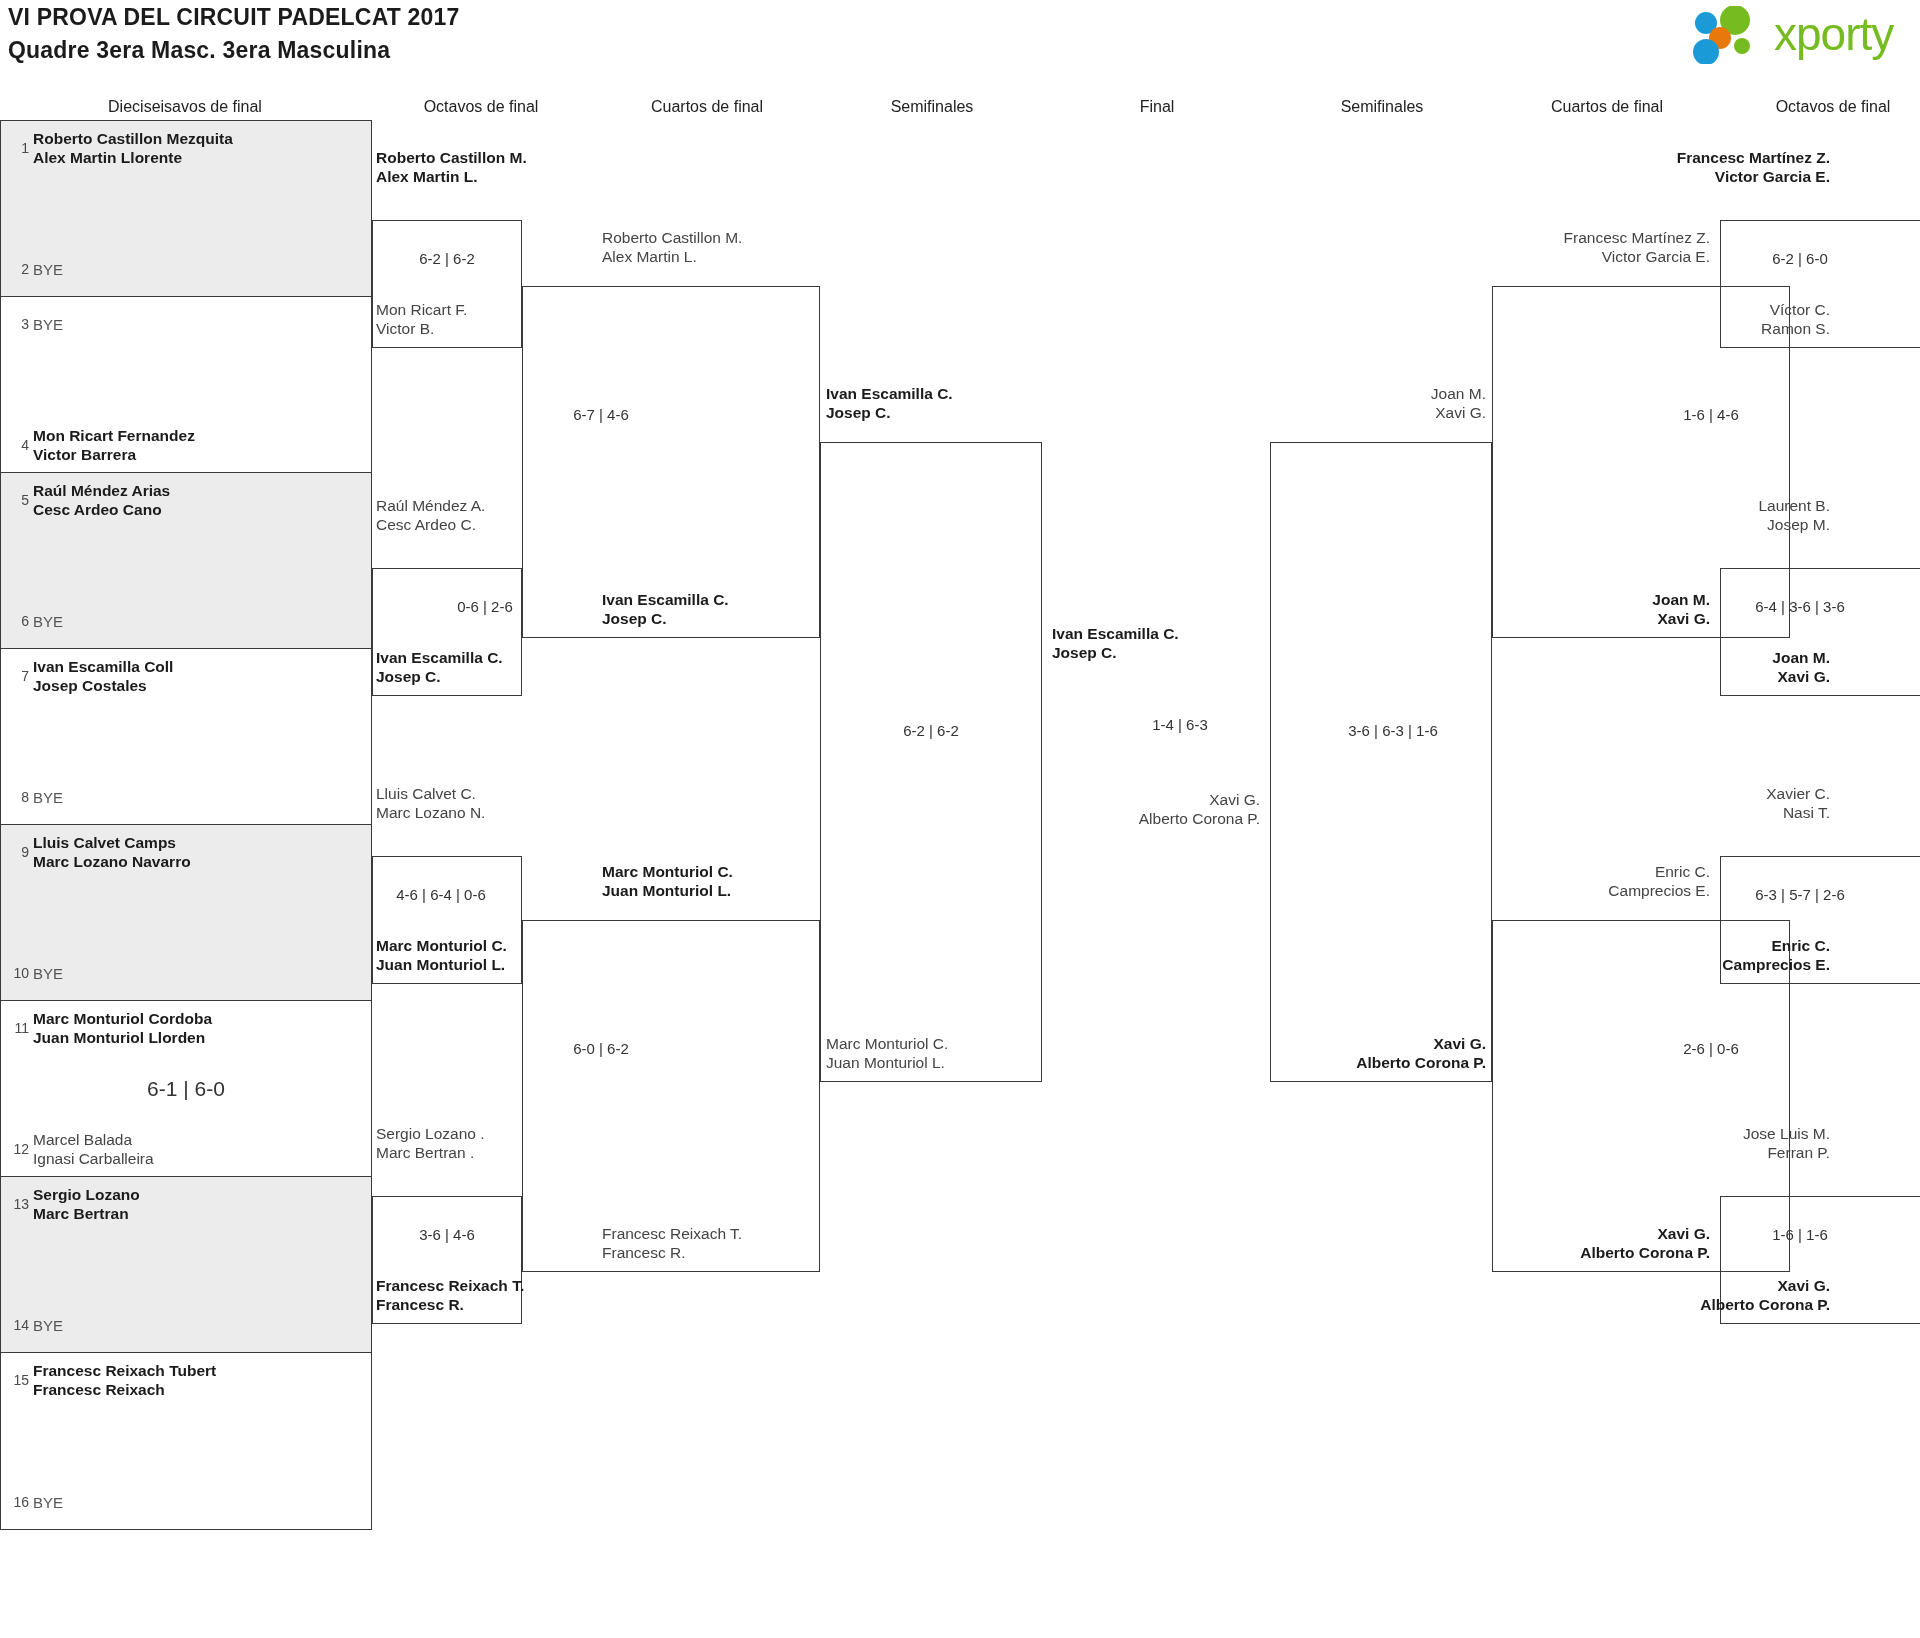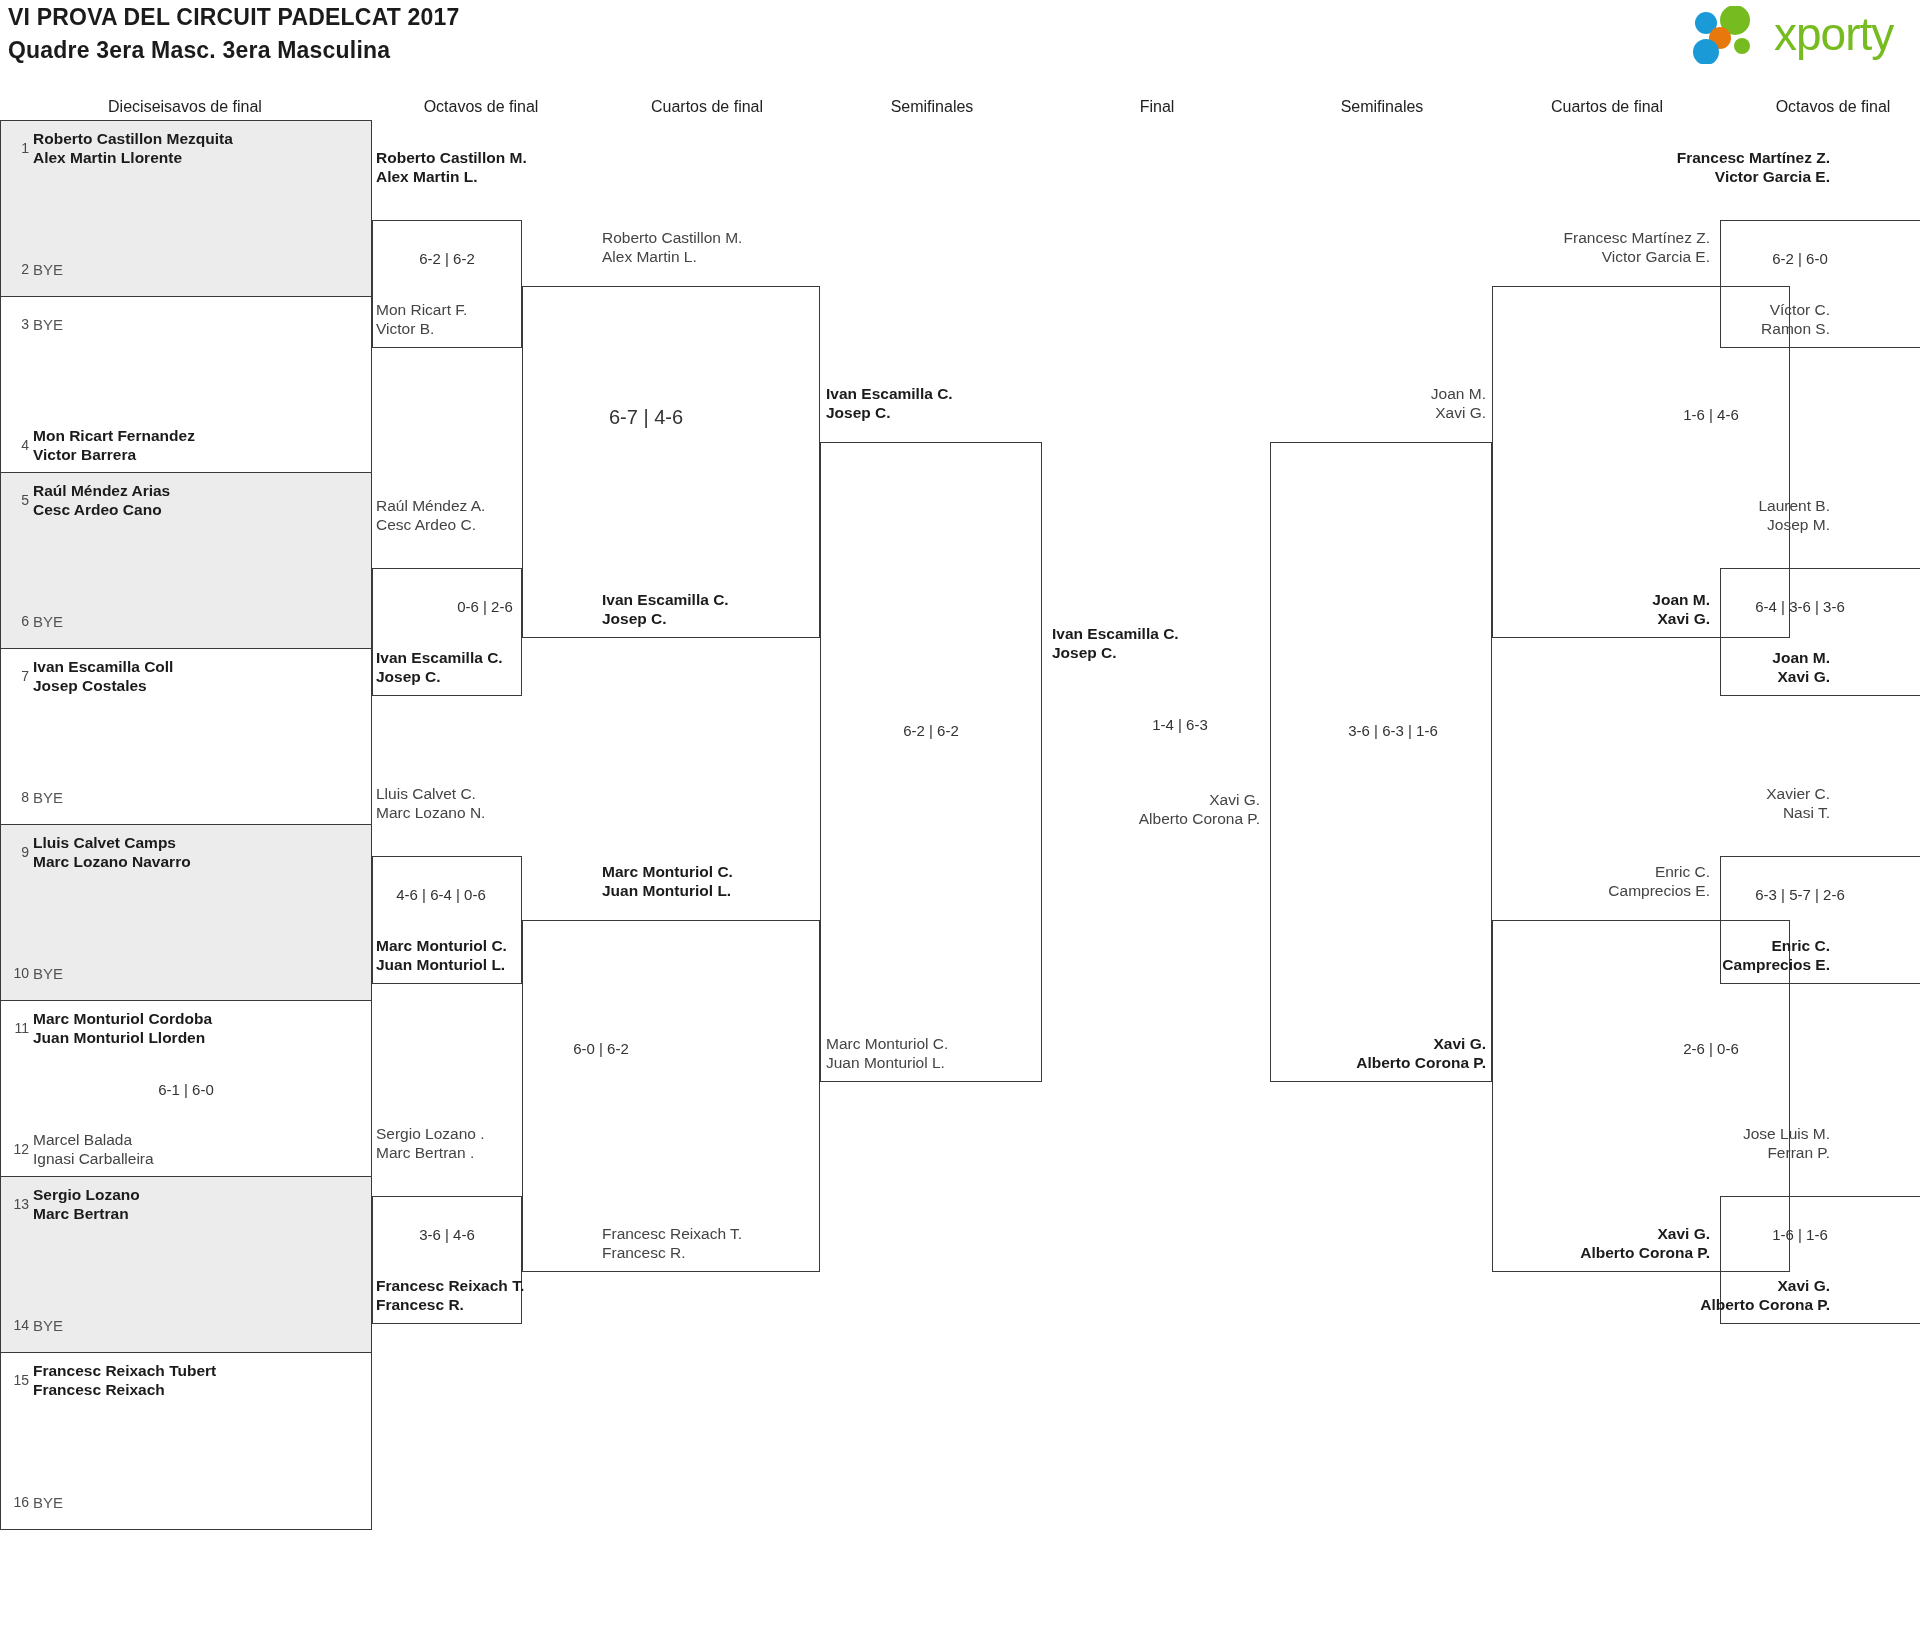--- a/index.html
+++ b/index.html
@@ -57,21 +57,21 @@
   .seed-names{
     position:absolute; left:32px; top:50%; transform:translateY(-50%);
     font-size:15.5px; line-height:19px; white-space:nowrap;
   }
   .seed-names.win{font-weight:bold; color:#1b1b1b;}
   .seed-names.lose{font-weight:normal; color:#444;}
   .seed-names.bye{font-weight:normal; color:#555; font-size:15px;}
   .seed-score{
     position:absolute; left:0; width:100%; text-align:center;
     top:50%; transform:translateY(-50%);
-    font-size:15px; color:#333;
+    font-size:21px; color:#333;
   }
 
   
   .mbox{ box-sizing:border-box; border:1px solid #3a3a3a; }
 
   
   .nm{
     position:absolute; font-size:15.5px; line-height:19px; white-space:nowrap;
   }
   .nm.win{font-weight:bold; color:#1b1b1b;}
@@ -203,21 +203,21 @@
     <div class="nm lose abs" style="left: 376px; top: 784px; text-align: left;">Lluis Calvet C.<br>Marc Lozano N.</div>
     <div class="abs mbox" style="left: 372px; top: 856px; width: 150px; height: 128px;"></div>
     <div class="abs" style="left: 372px; top: 886px; width: 138px; text-align: center; font-size: 15px; color: rgb(51, 51, 51); white-space: nowrap;">4-6 | 6-4 | 0-6</div>
     <div class="nm win abs" style="left: 376px; top: 936px; text-align: left;">Marc Monturiol C.<br>Juan Monturiol L.</div>
     <div class="nm lose abs" style="left: 376px; top: 1124px; text-align: left;">Sergio Lozano .<br>Marc Bertran .</div>
     <div class="abs mbox" style="left: 372px; top: 1196px; width: 150px; height: 128px;"></div>
     <div class="abs" style="left: 372px; top: 1226px; width: 150px; text-align: center; font-size: 15px; color: rgb(51, 51, 51); white-space: nowrap;">3-6 | 4-6</div>
     <div class="nm win abs" style="left: 376px; top: 1276px; text-align: left;">Francesc Reixach T.<br>Francesc R.</div>
     <div class="nm lose abs" style="left: 602px; top: 228px; text-align: left;">Roberto Castillon M.<br>Alex Martin L.</div>
     <div class="abs mbox" style="left: 522px; top: 286px; width: 298px; height: 352px;"></div>
-    <div class="abs" style="left: 522px; top: 406px; width: 158px; text-align: center; font-size: 20px; color: rgb(51, 51, 51); white-space: nowrap; padding-left: 45px;">6-7 | 4-6</div>
+    <div class="abs" style="left: 522px; top: 406px; width: 158px; text-align: center; font-size: 15px; color: rgb(51, 51, 51); white-space: nowrap;">6-7 | 4-6</div>
     <div class="nm win abs" style="left: 602px; top: 590px; text-align: left;">Ivan Escamilla C.<br>Josep C.</div>
     <div class="nm win abs" style="left: 602px; top: 862px; text-align: left;">Marc Monturiol C.<br>Juan Monturiol L.</div>
     <div class="abs mbox" style="left: 522px; top: 920px; width: 298px; height: 352px;"></div>
     <div class="abs" style="left: 522px; top: 1040px; width: 158px; text-align: center; font-size: 15px; color: rgb(51, 51, 51); white-space: nowrap;">6-0 | 6-2</div>
     <div class="nm lose abs" style="left: 602px; top: 1224px; text-align: left;">Francesc Reixach T.<br>Francesc R.</div>
     <div class="nm win abs" style="left: 826px; top: 384px; text-align: left;">Ivan Escamilla C.<br>Josep C.</div>
     <div class="abs mbox" style="left: 820px; top: 442px; width: 222px; height: 640px;"></div>
     <div class="abs" style="left: 820px; top: 722px; width: 222px; text-align: center; font-size: 15px; color: rgb(51, 51, 51); white-space: nowrap;">6-2 | 6-2</div>
     <div class="nm lose abs" style="left: 826px; top: 1034px; text-align: left;">Marc Monturiol C.<br>Juan Monturiol L.</div>
     <div class="nm win abs" style="left: 1052px; top: 624px; text-align: left;">Ivan Escamilla C.<br>Josep C.</div>

